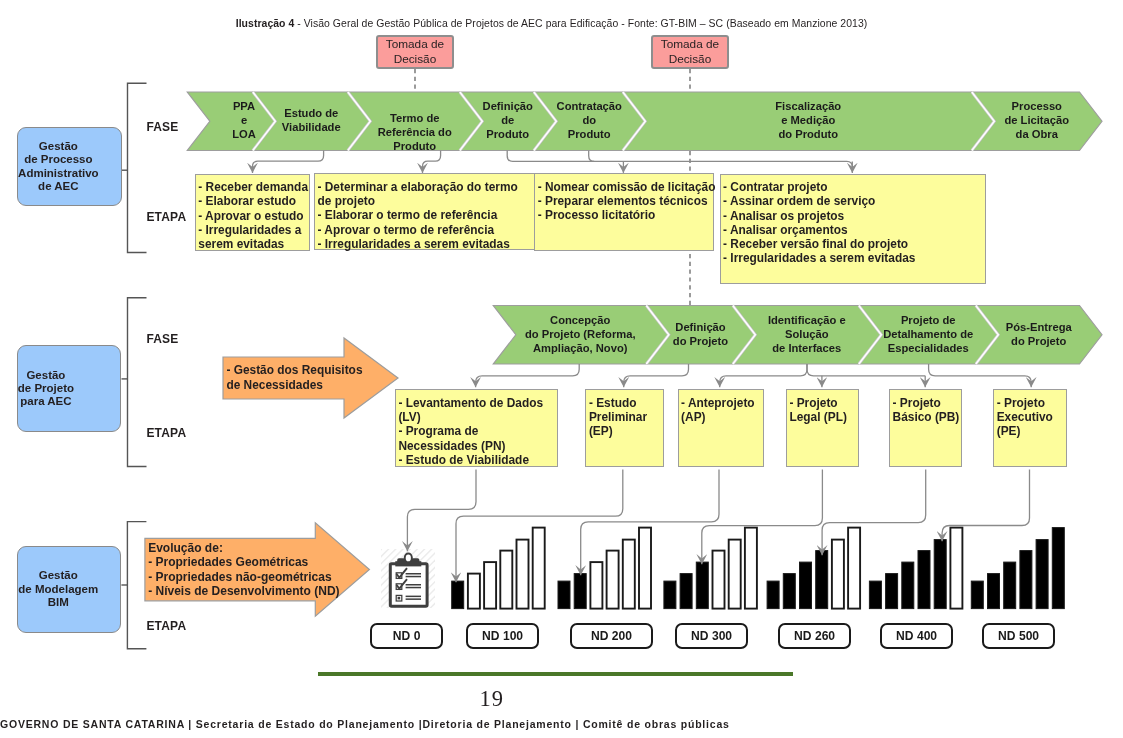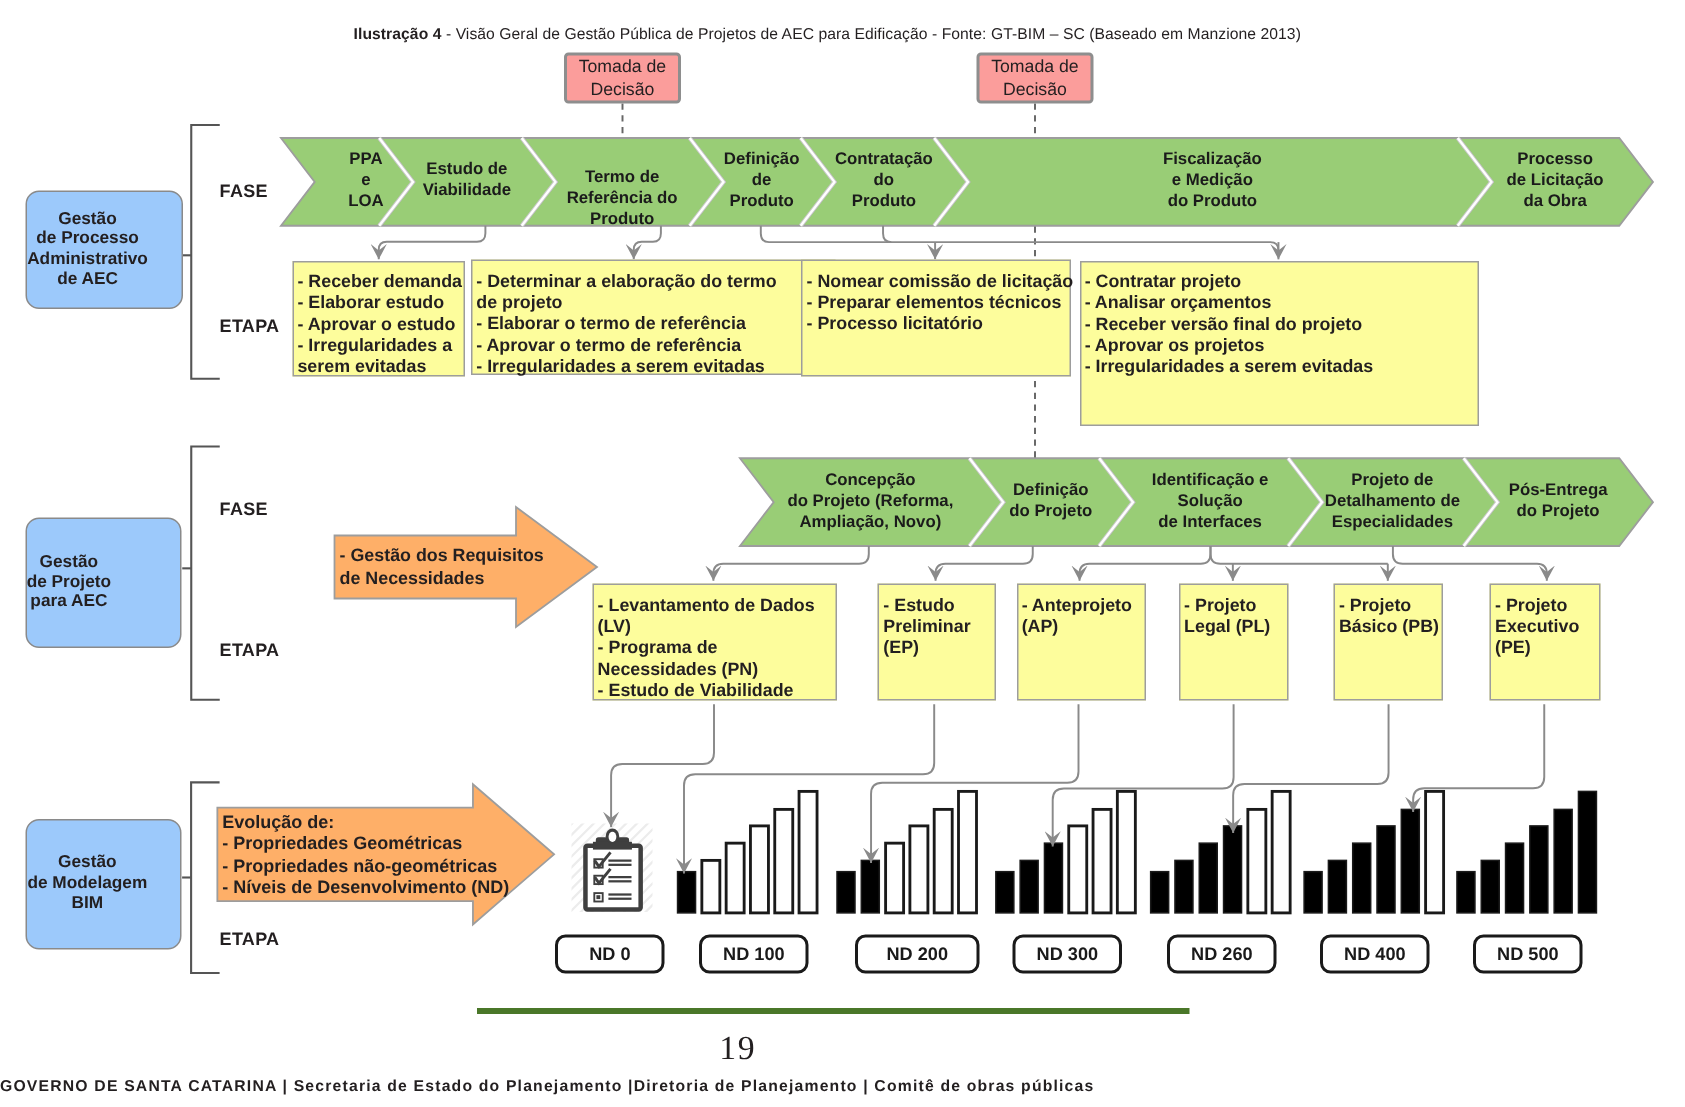--- a/index.html
+++ b/index.html
@@ -292,23 +292,24 @@
       <div class="ylbox" style="left: 534.2px; top: 173.2px; width: 179.4px; height: 78px;">
         <div class="inner">
           <div>- Nomear comissão de licitação</div>
           <div>- Preparar elementos técnicos</div>
           <div>- Processo licitatório</div>
         </div>
       </div>
       <div class="ylbox" style="left: 719.6px; top: 173.5px; width: 266.9px; height: 110.5px;">
         <div class="inner">
           <div>- Contratar projeto</div>
+          <div>- Assinar ordem de serviço</div>
+          <div>- Analisar os projetos</div>
           <div>- Analisar orçamentos</div>
           <div>- Receber versão final do projeto</div>
-          <div>- Aprovar os projetos</div>
           <div>- Irregularidades a serem evitadas</div>
         </div>
       </div>
       <div class="ylbox" style="left: 394.9px; top: 389.3px; width: 163.5px; height: 77.8px;">
         <div class="inner">
           <div>- Levantamento de Dados</div>
           <div>(LV)</div>
           <div>- Programa de</div>
           <div>Necessidades (PN)</div>
           <div>- Estudo de Viabilidade</div>

